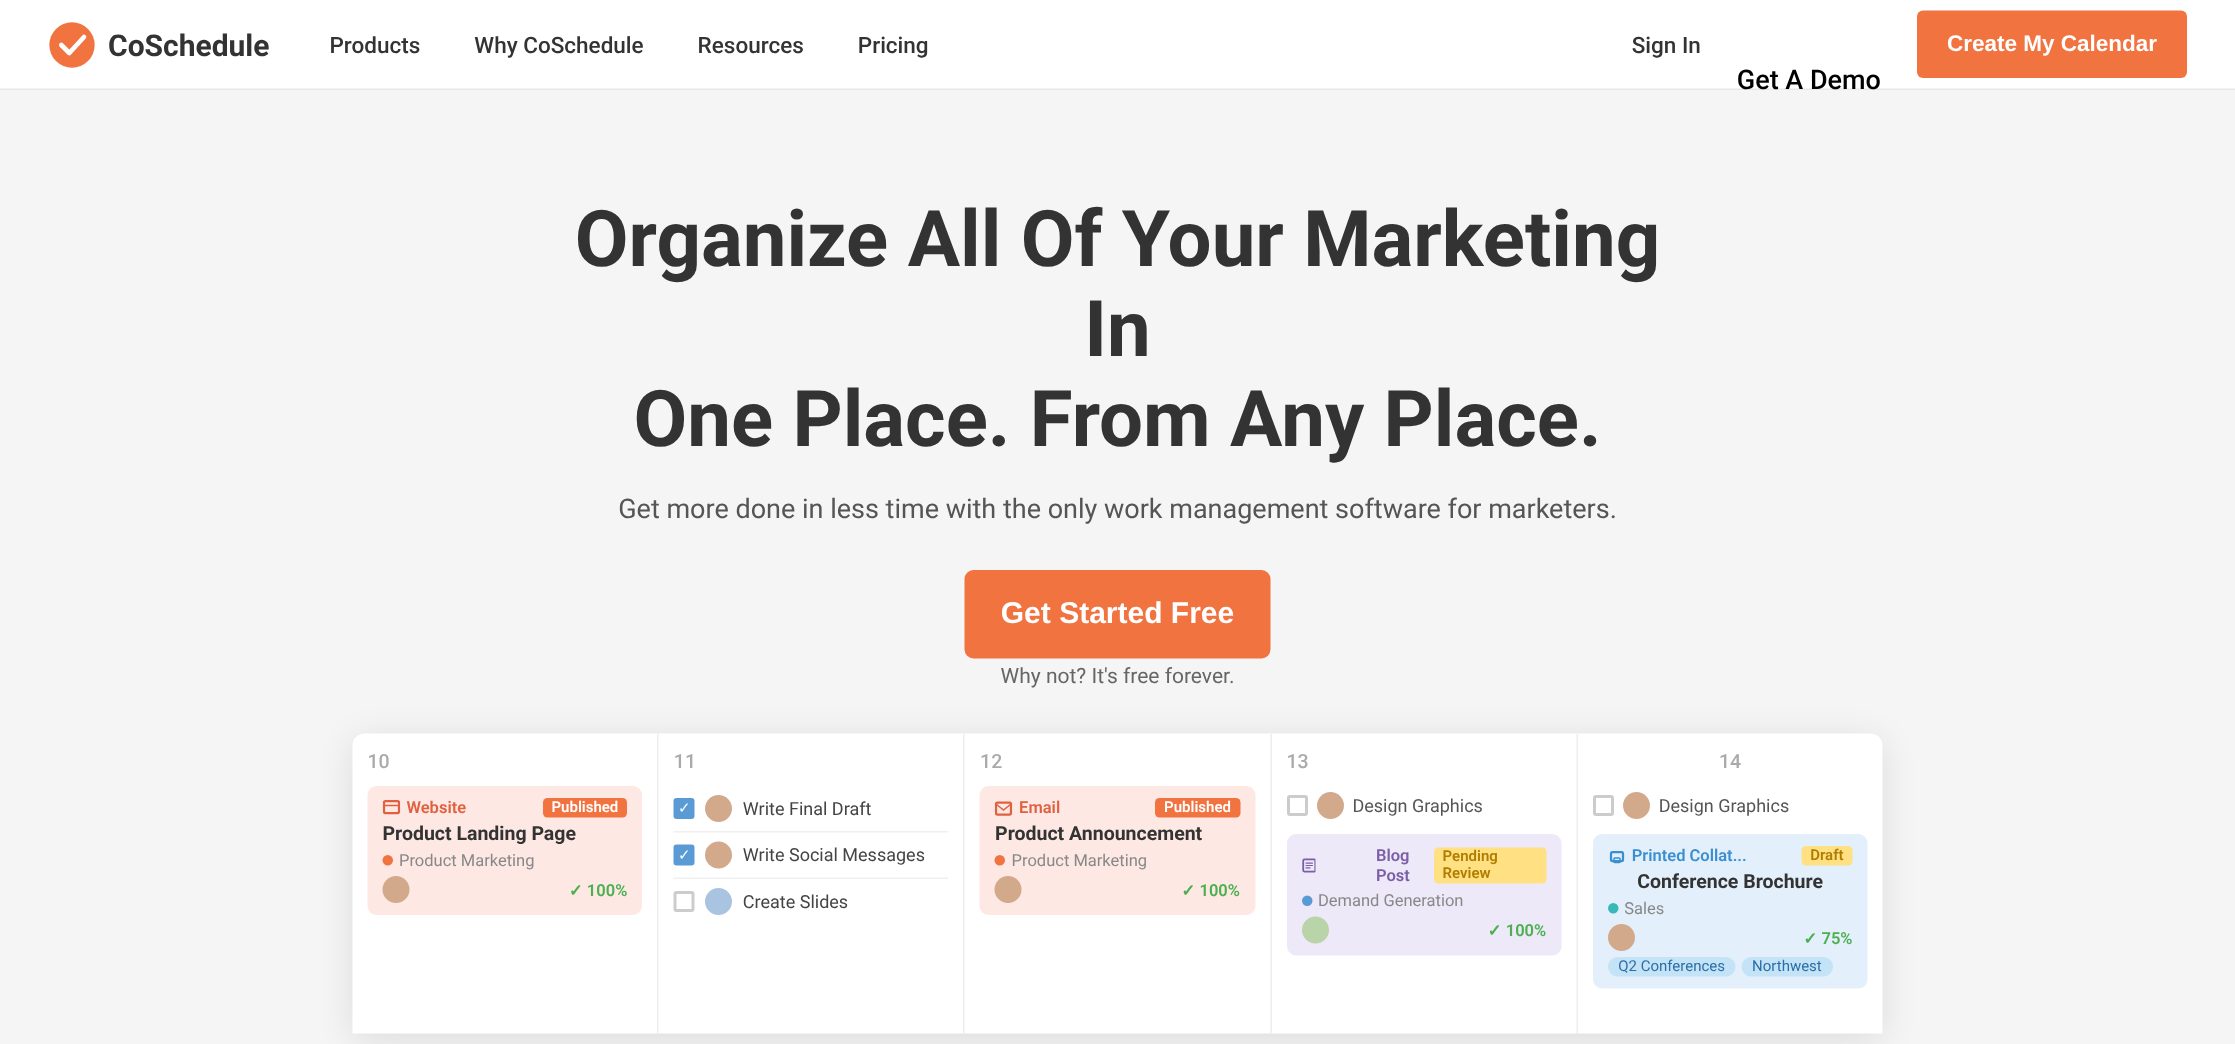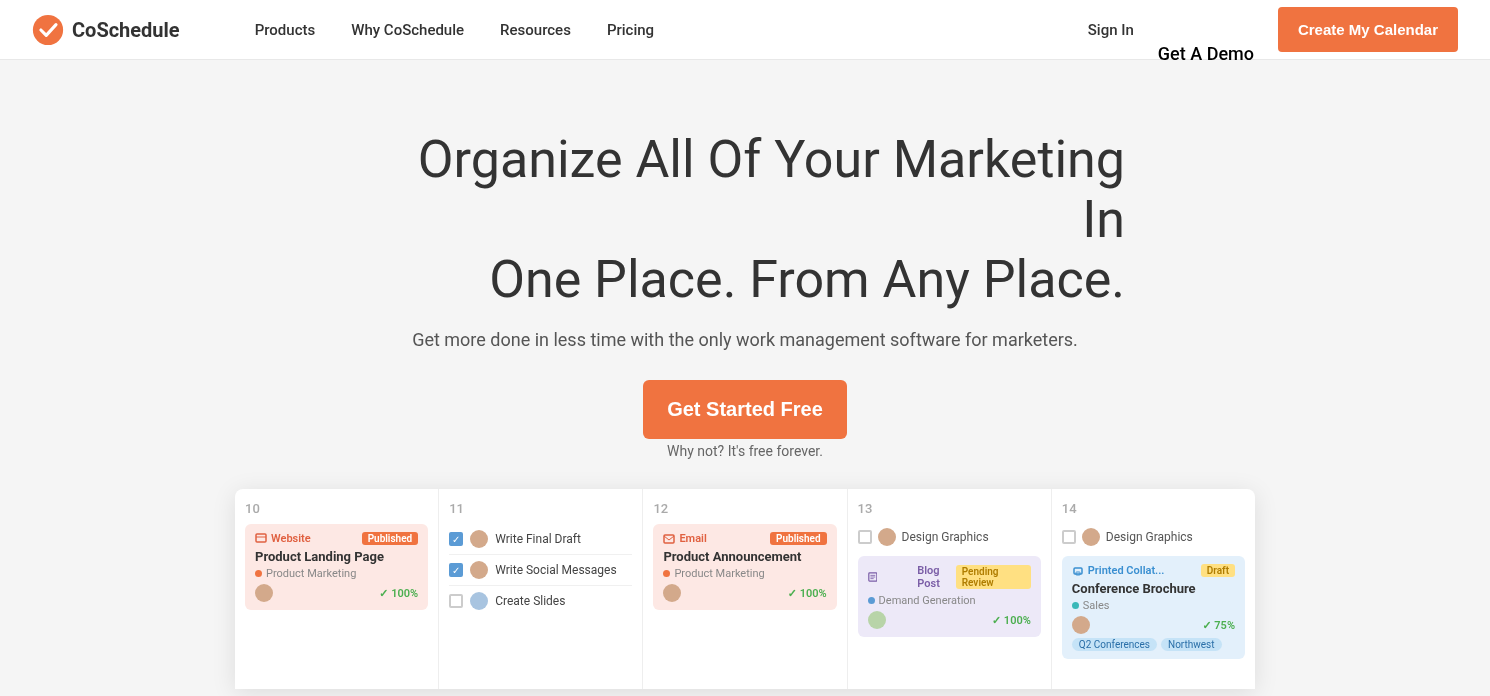--- a/index.html
+++ b/index.html
@@ -35,21 +35,20 @@
     .logo-text {
       font-size: 20px;
       font-weight: 700;
       color: #333;
     }
     .nav-links {
       display: flex;
       align-items: center;
       gap: 36px;
       flex: 1;
-      margin-left: 35px;
     }
     .nav-link {
       font-size: 15px;
       color: #333;
       cursor: pointer;
       text-decoration: none;
       font-weight: 500;
     }
     .nav-right {
       display: flex;
@@ -84,23 +83,23 @@
     .hero {
       background: #f5f5f5;
       display: flex;
       flex-direction: column;
       align-items: center;
       padding-top: 70px;
       padding-bottom: 30px;
     }
     .hero-title {
       font-size: 52px;
-      font-weight: 400;
+      font-weight: 700;
       color: #333;
-      text-align: right;
+      text-align: center;
       line-height: 1.15;
       max-width: 760px;
     }
     .hero-subtitle {
       margin-top: 20px;
       font-size: 18px;
       color: #555;
       text-align: center;
     }
     .hero-btn {
@@ -131,21 +130,21 @@
       overflow: hidden;
       padding: 0;
     }
 
     .cal-col {
       flex: 1;
       border-right: 1px solid #eee;
       padding: 12px 10px 10px 10px;
       min-width: 0;
     }
-    .cal-col:last-child { border-right: none; }
+    .cal-col:last-child { border-right: none; text-align: center; }
 
     .cal-day-num {
       font-size: 13px;
       color: #aaa;
       margin-bottom: 8px;
       font-weight: 500;
     }
 
     
     .cal-card {

